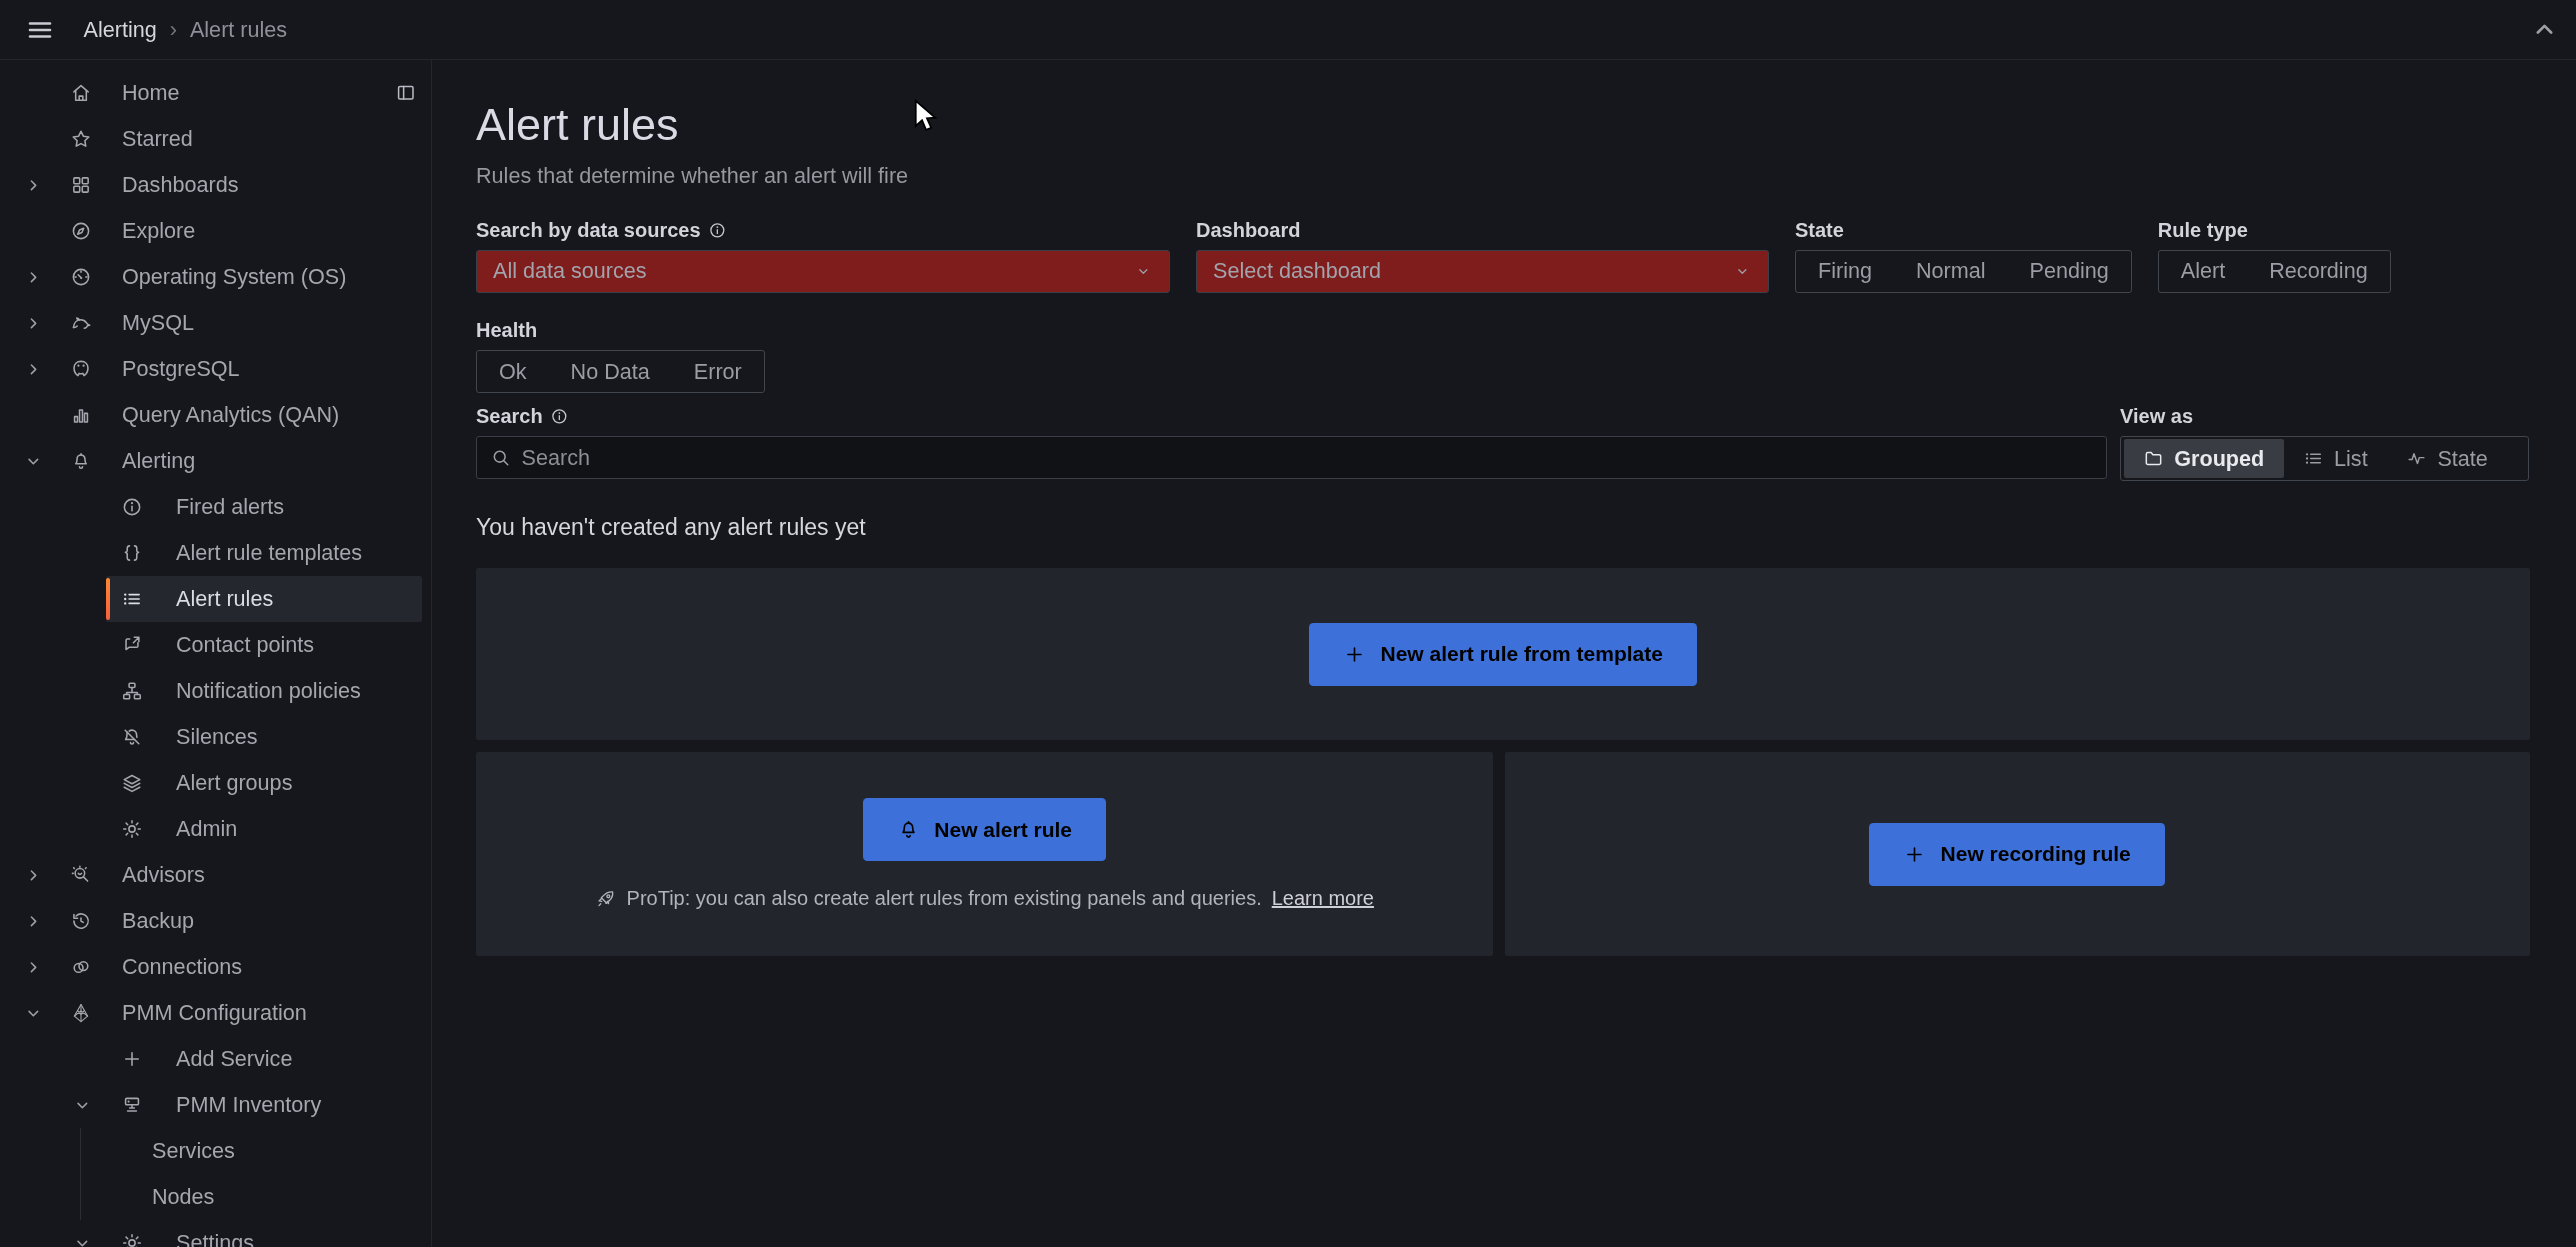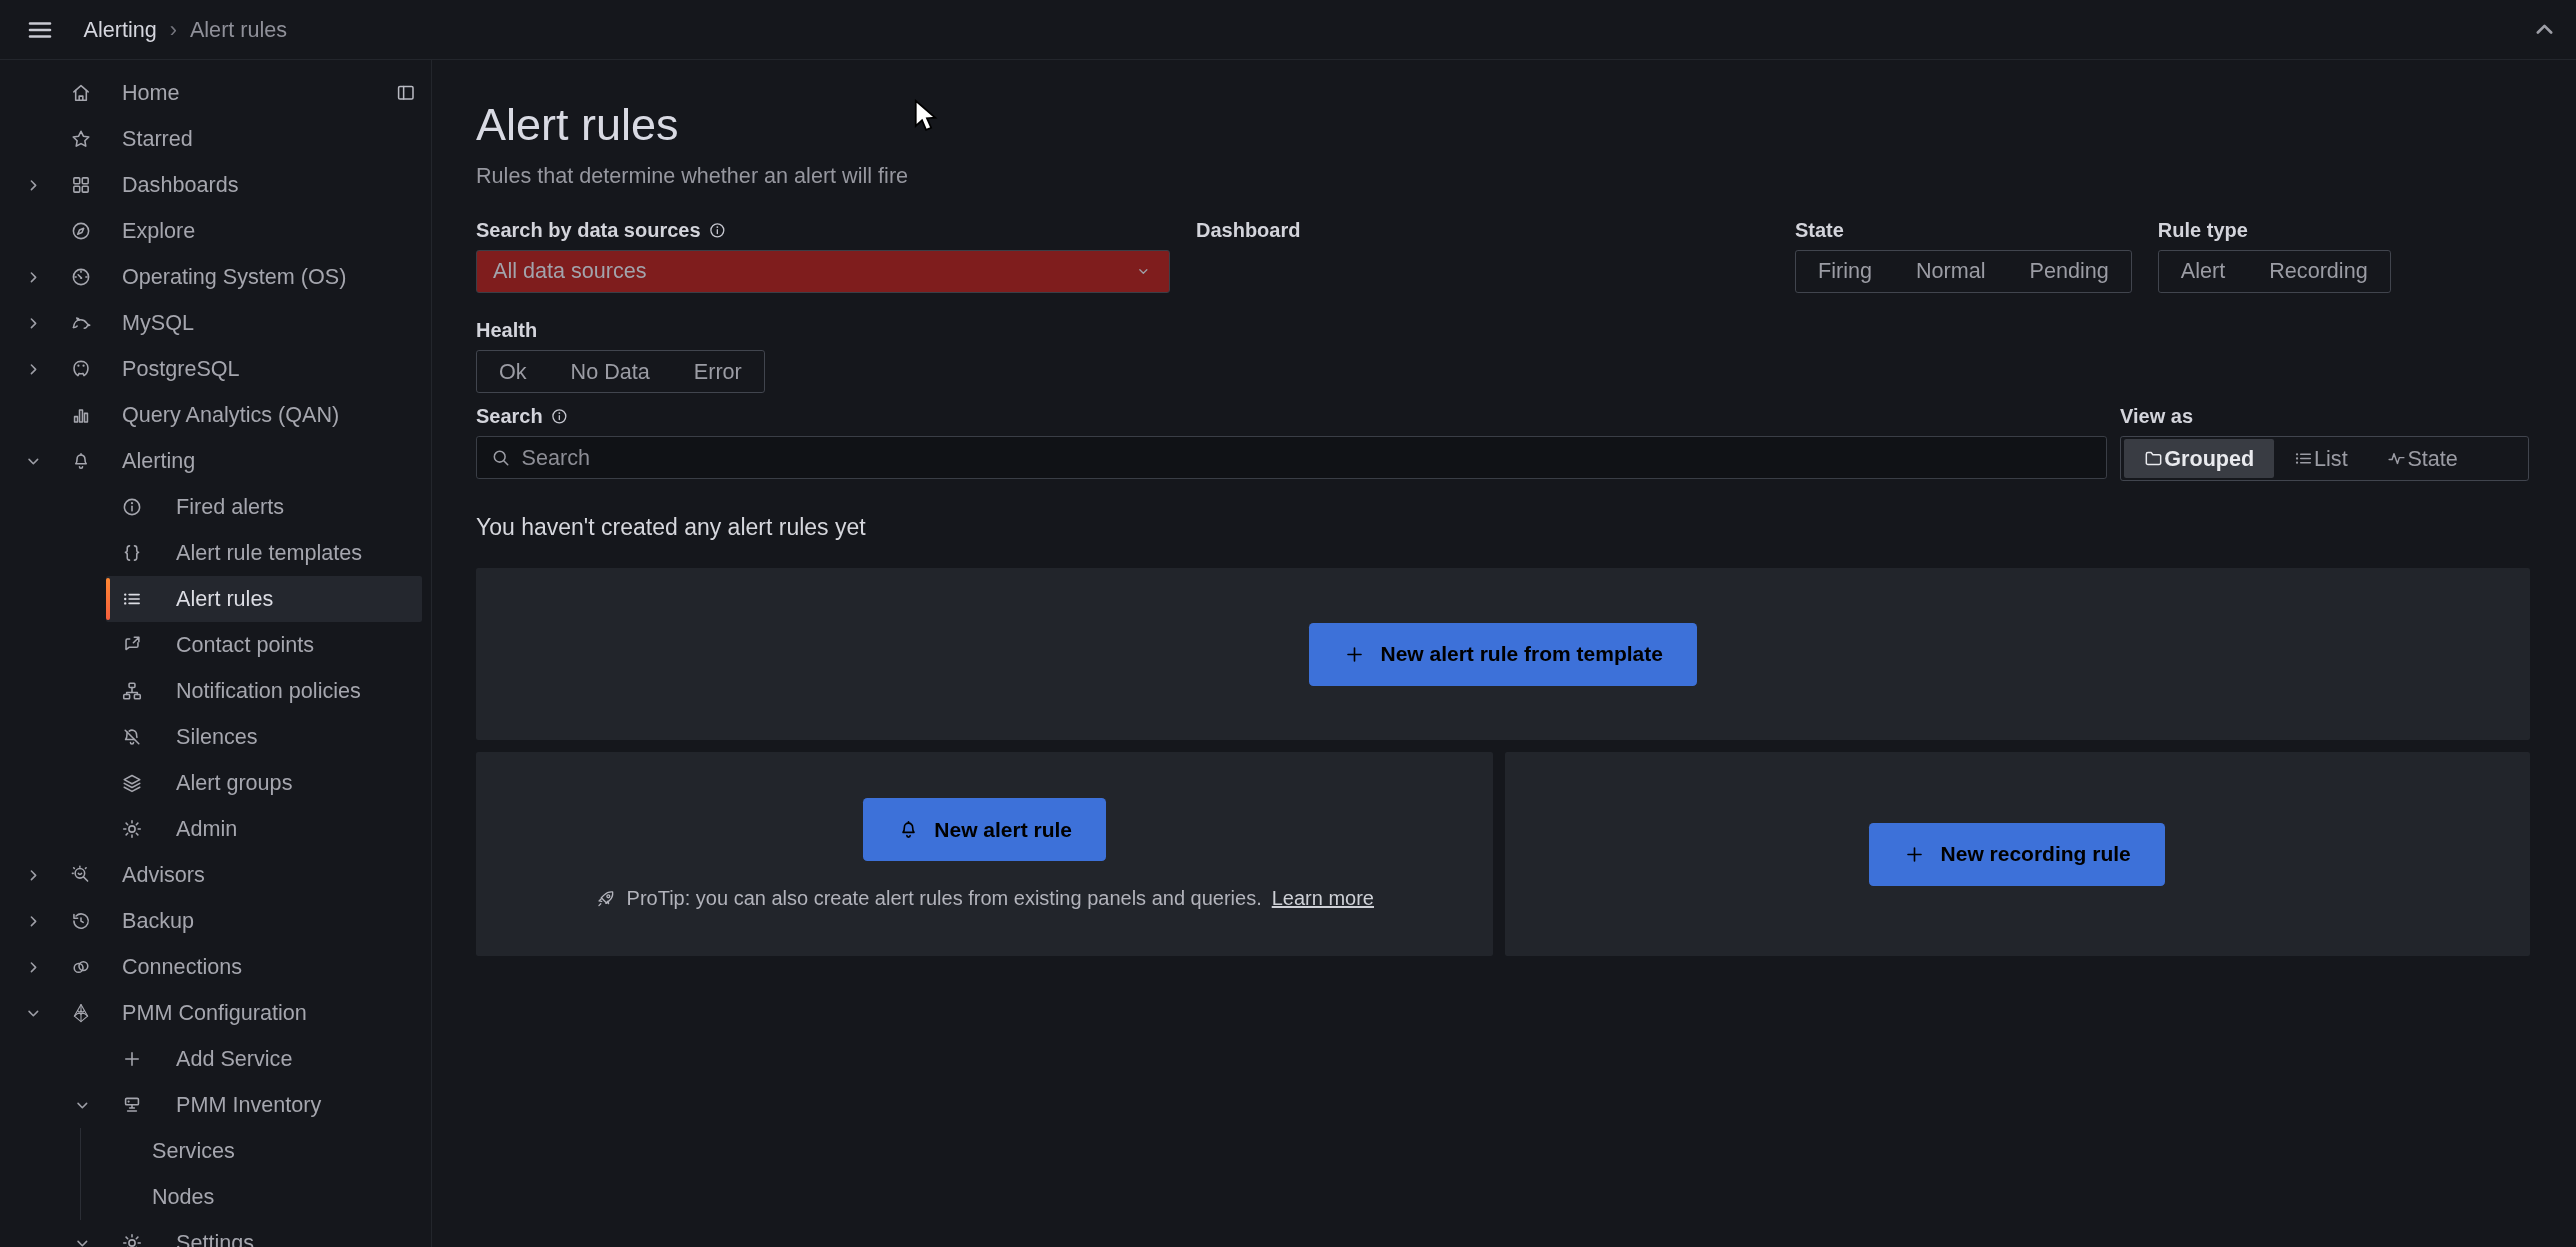--- a/index.html
+++ b/index.html
@@ -72,21 +72,21 @@
   .search-col { width:1631px; }
   .search-input { height:43px; background:#101216; border:0.7px solid #3a3e46; border-radius:2.9px;
     display:flex; align-items:center; padding:0 13px; }
   .search-input svg { width:21.6px; height:21.6px; color:#9b9ca4; margin-right:10px; flex:0 0 auto; }
   .search-input input { flex:1; background:transparent; border:none; outline:none;
     font-size:21.6px; color:#c5c6cd; font-family:inherit; }
   .search-input input::placeholder { color:#8d8e96; }
   .viewas-col { width:409px; }
   .va-group { height:45px; border:0.7px solid #41454e; border-radius:2.9px; display:flex;
     align-items:center; padding:2.9px; }
-  .va-opt { height:39px; display:flex; align-items:center; padding:0 19.4px;
+  .va-opt { height:39px; display:flex; align-items:center; gap:10px; padding:0 19.4px;
     font-size:21.6px; color:#9b9ca4; border:none; background:none; cursor:pointer;
     border-radius:2.2px; font-family:inherit; }
   .va-opt.on { background:#393c43; color:#e9eaee; font-weight:700; }
   .va-opt svg { width:21px; height:21px; }
 
   .empty-msg { margin-top:32px; font-size:23px; color:#d6d7dd; line-height:29px; }
 
   .big-panel { margin-top:26px; height:172px; background:#22252b; border-radius:2.2px;
     display:flex; align-items:center; justify-content:center; }
   .btn-primary { background:#3D71D9; color:#000000; border:none; border-radius:4.3px;
@@ -616,20 +616,26 @@
         <div class="select">
           <span>All data sources</span>
           <svg class="ic" viewBox="0 0 24 24">
               <use href="#i-caret"></use>
             </svg>
         </div>
       </div>
       <div class="fcol" style="width:573px">
         <div class="flabel">
           <span>Dashboard</span>
+        </div>
+        <div class="select">
+          <span>Select dashboard</span>
+          <svg class="ic" viewBox="0 0 24 24">
+              <use href="#i-caret"></use>
+            </svg>
         </div>
       </div>
       <div class="fcol">
         <div class="flabel">
           <span>State</span>
         </div>
         <div class="btn-group">
           <button class="opt">Firing</button>
           <button class="opt">Normal</button>
           <button class="opt">Pending</button>

